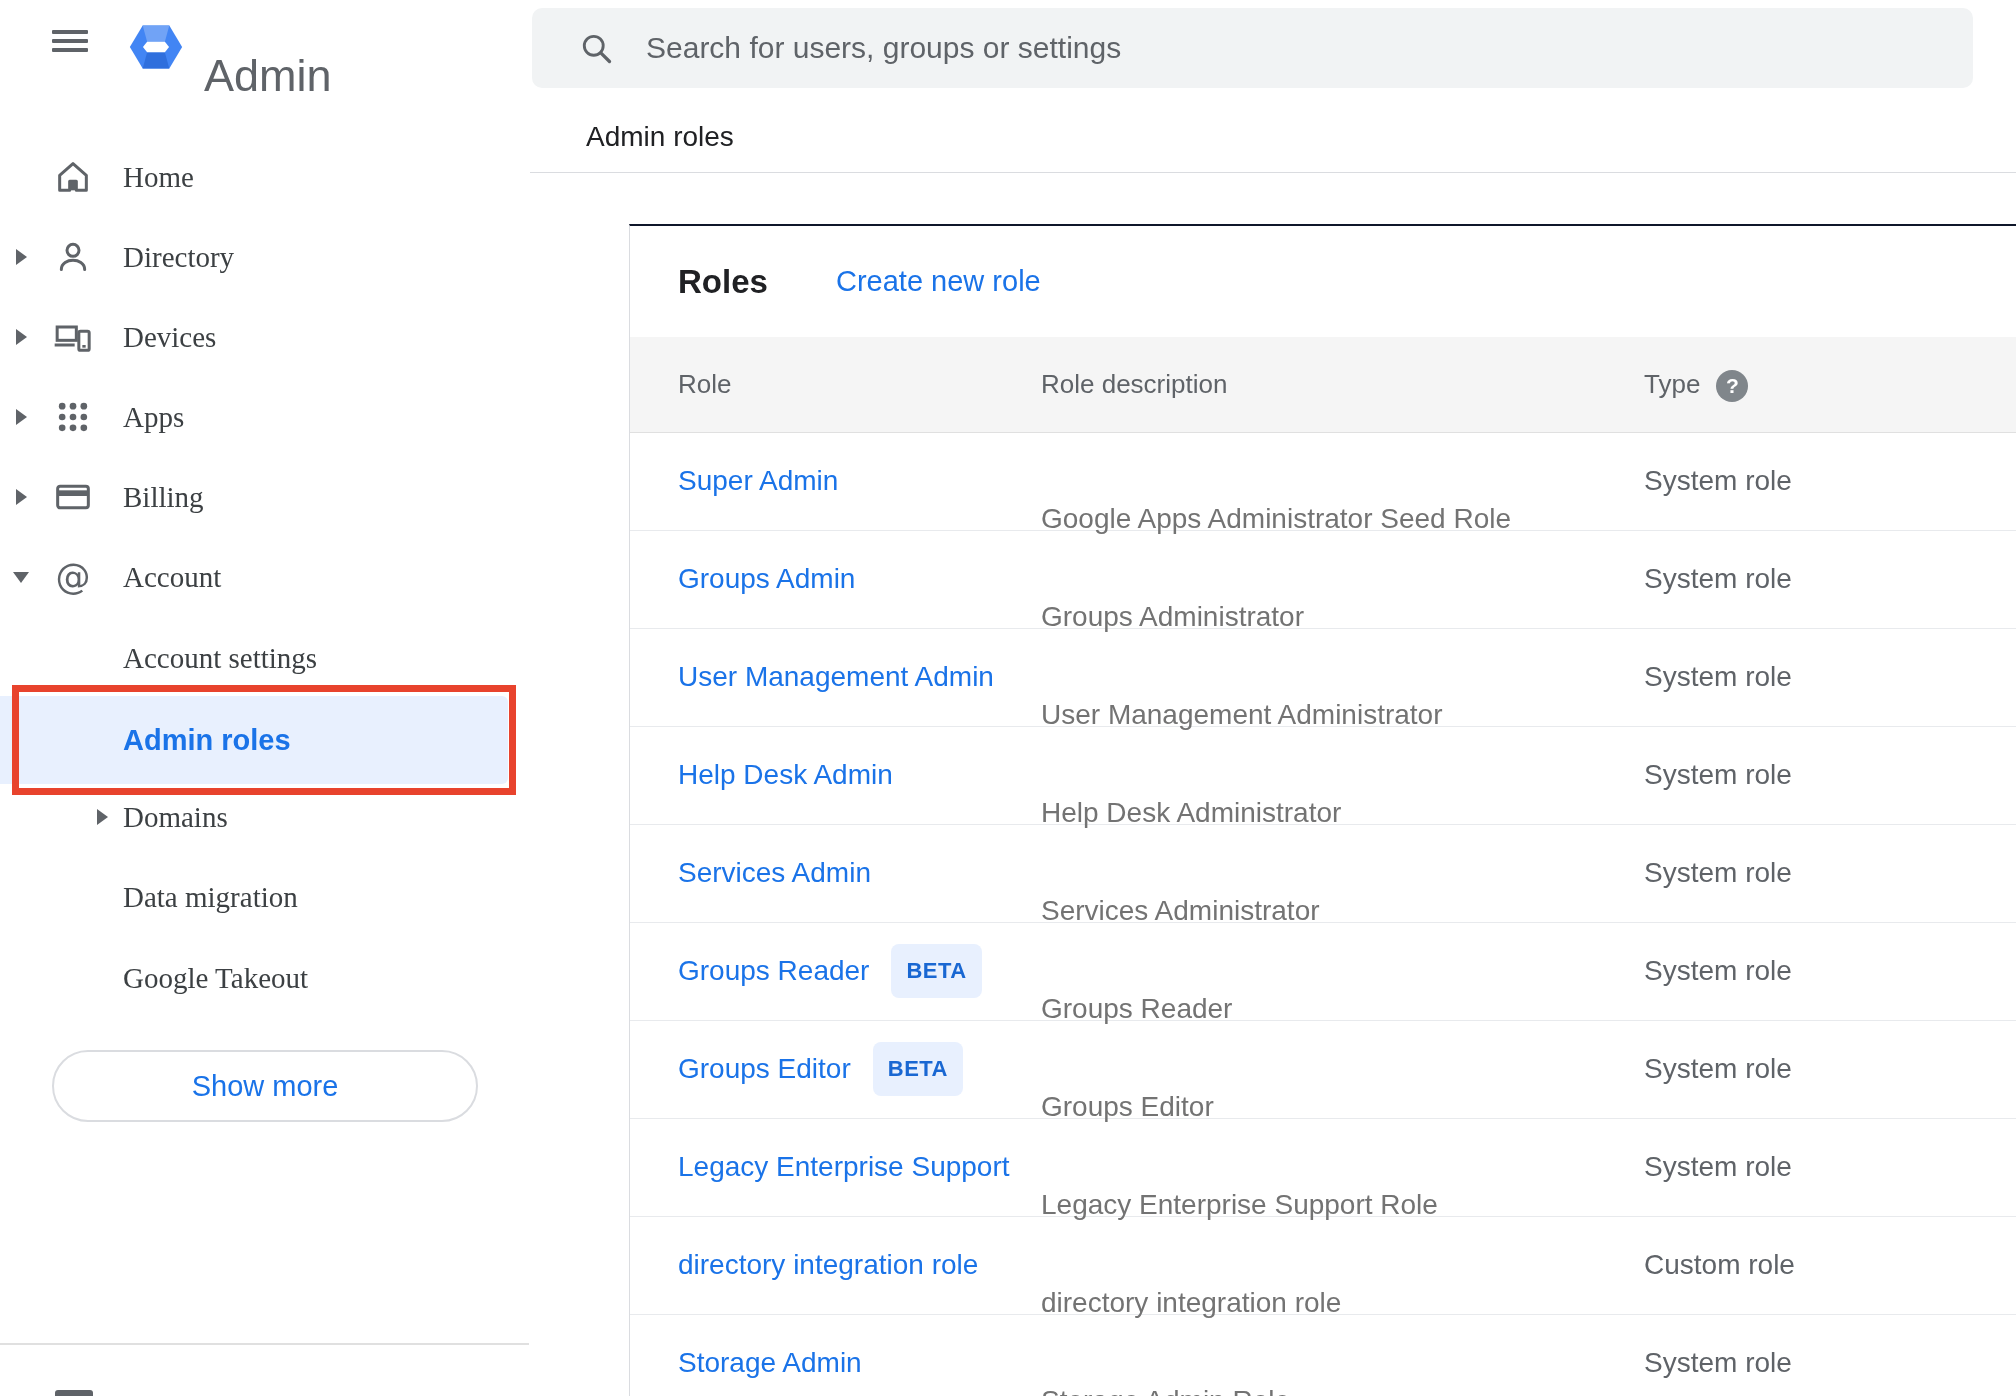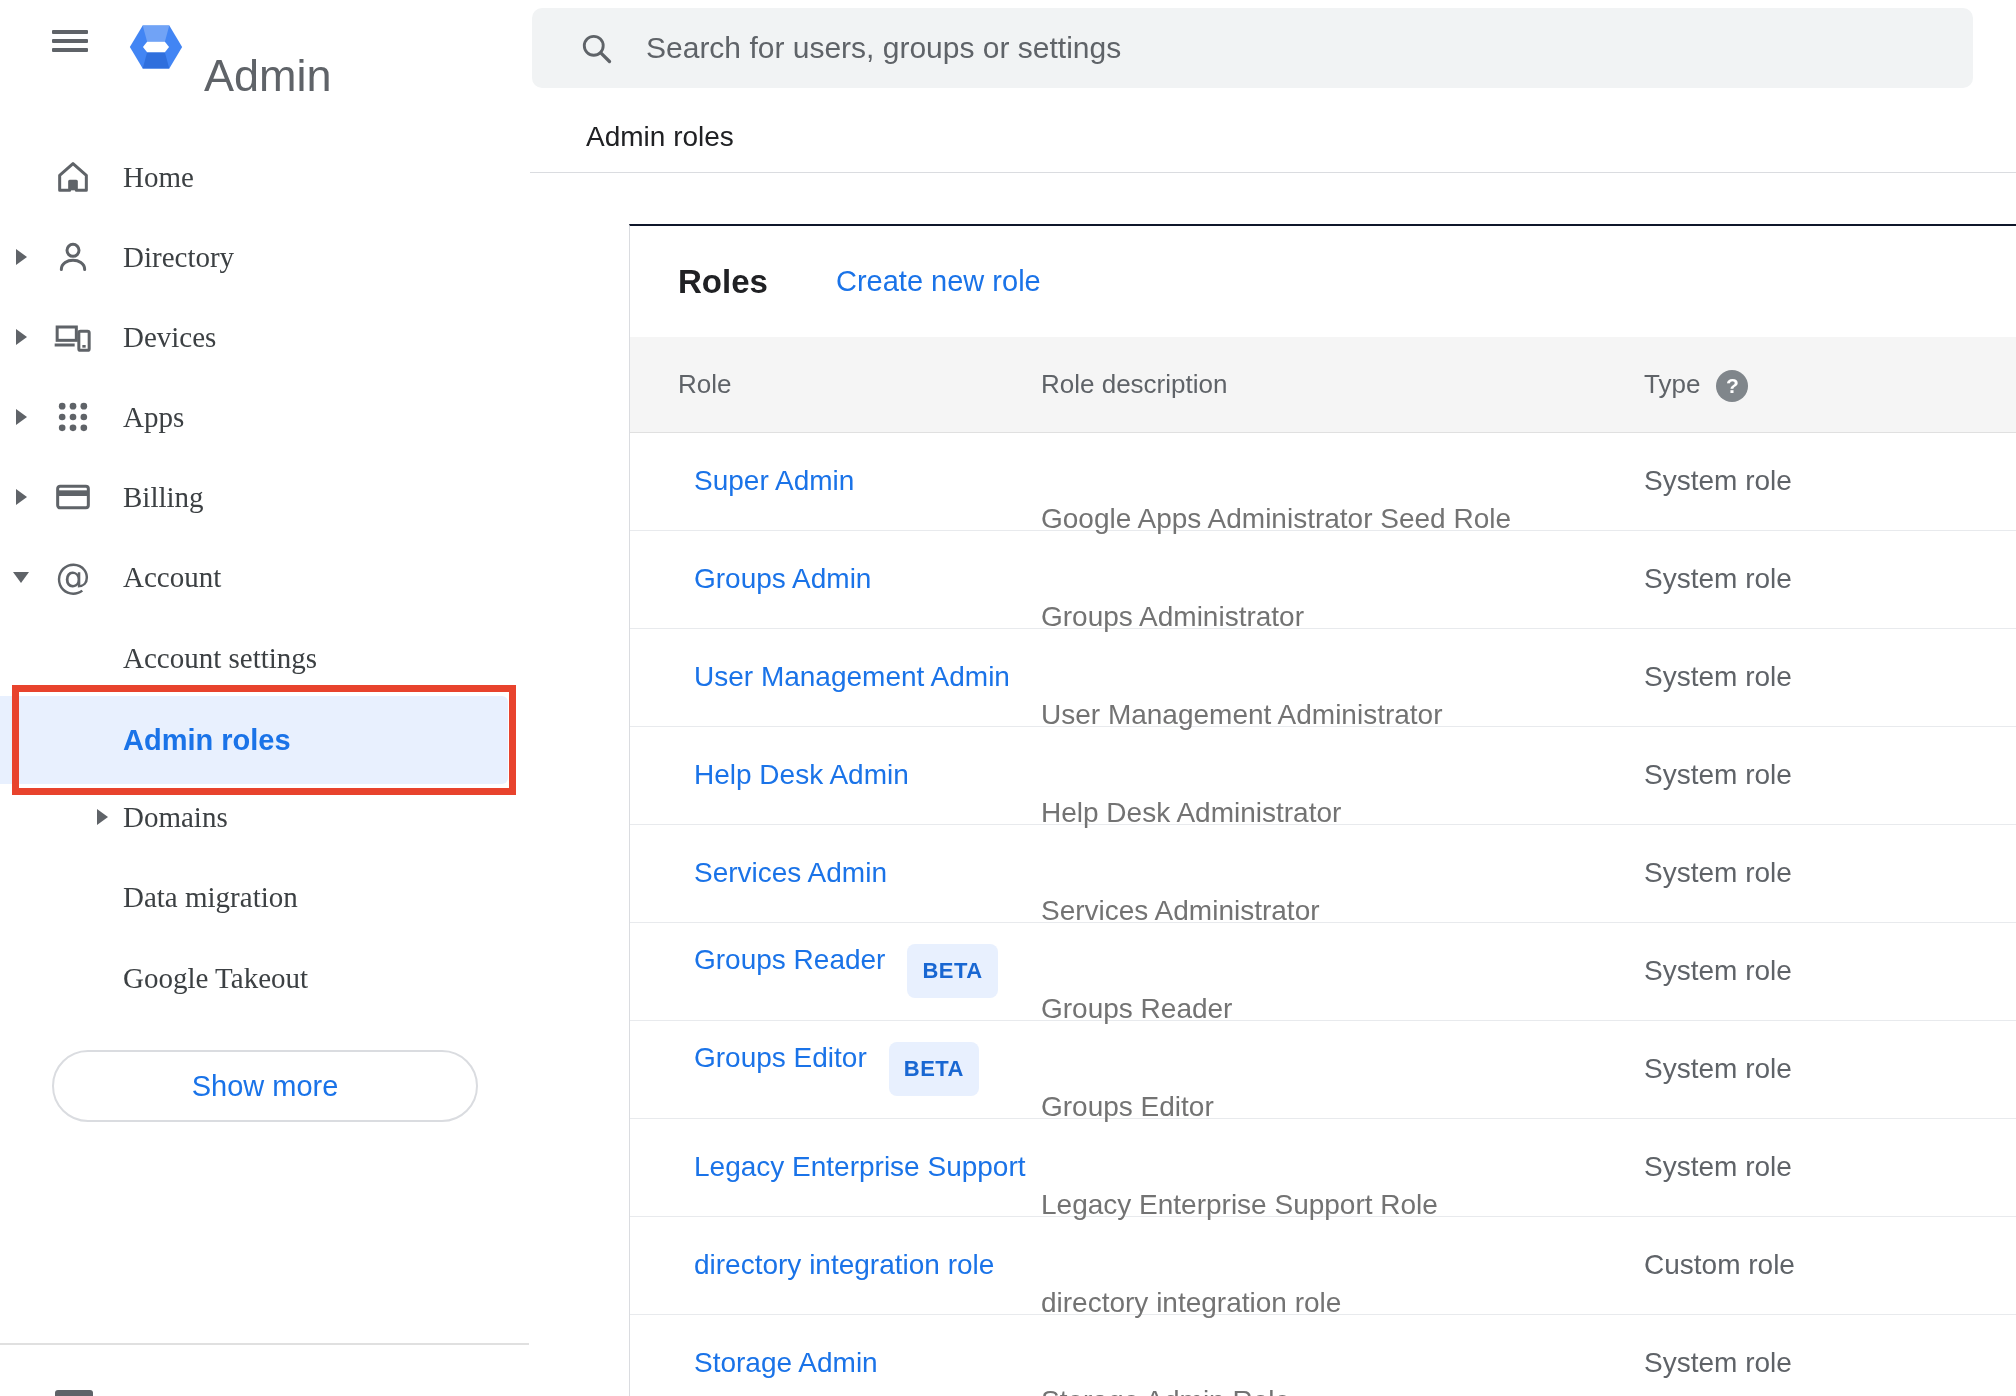--- a/index.html
+++ b/index.html
@@ -44,21 +44,21 @@
   .card-header{position:absolute;left:0;top:0;width:100%;height:111px;}
   .card-title{position:absolute;left:48px;top:0;line-height:111px;font-size:33px;font-weight:700;color:#202124;}
   .create-link{position:absolute;left:206px;top:0;line-height:111px;font-size:29px;color:#1a73e8;cursor:pointer;}
   .thead{position:absolute;left:0;top:111px;width:100%;height:95px;background:#f5f5f5;border-bottom:1px solid #e0e0e0;}
   .thead .cell{position:absolute;top:0;line-height:95px;font-size:26px;color:#5f6368;}
   .help-ic{display:inline-block;width:32px;height:32px;margin-left:16px;border-radius:50%;background:#80868b;
            color:#fff;font-size:21px;font-weight:700;text-align:center;line-height:32px;vertical-align:middle;cursor:pointer;}
   .rows{position:absolute;left:0;top:206px;width:100%;}
   .t-row{position:absolute;left:0;width:100%;height:98px;border-bottom:1px solid #e8eaed;}
   .t-row .cell{position:absolute;top:50%;transform:translateY(-50%);font-size:28px;white-space:nowrap;}
-  .c-role{left:64px;display:flex;align-items:flex-start;}
+  .c-role{left:48px;display:flex;align-items:center;}
   .c-role a{color:#1a73e8;text-decoration:none;cursor:pointer;}
   .c-desc{left:411px;color:#737373;margin-top:38px;}
   .c-type{left:1014px;color:#5f6368;}
   .beta{margin-left:22px;background:#e8f0fe;color:#1967d2;font-size:22px;font-weight:700;letter-spacing:.5px;
         padding:16px 15px;border-radius:8px;line-height:1;}
 </style>
 </head>
 <body>
 
 <div id="page">

